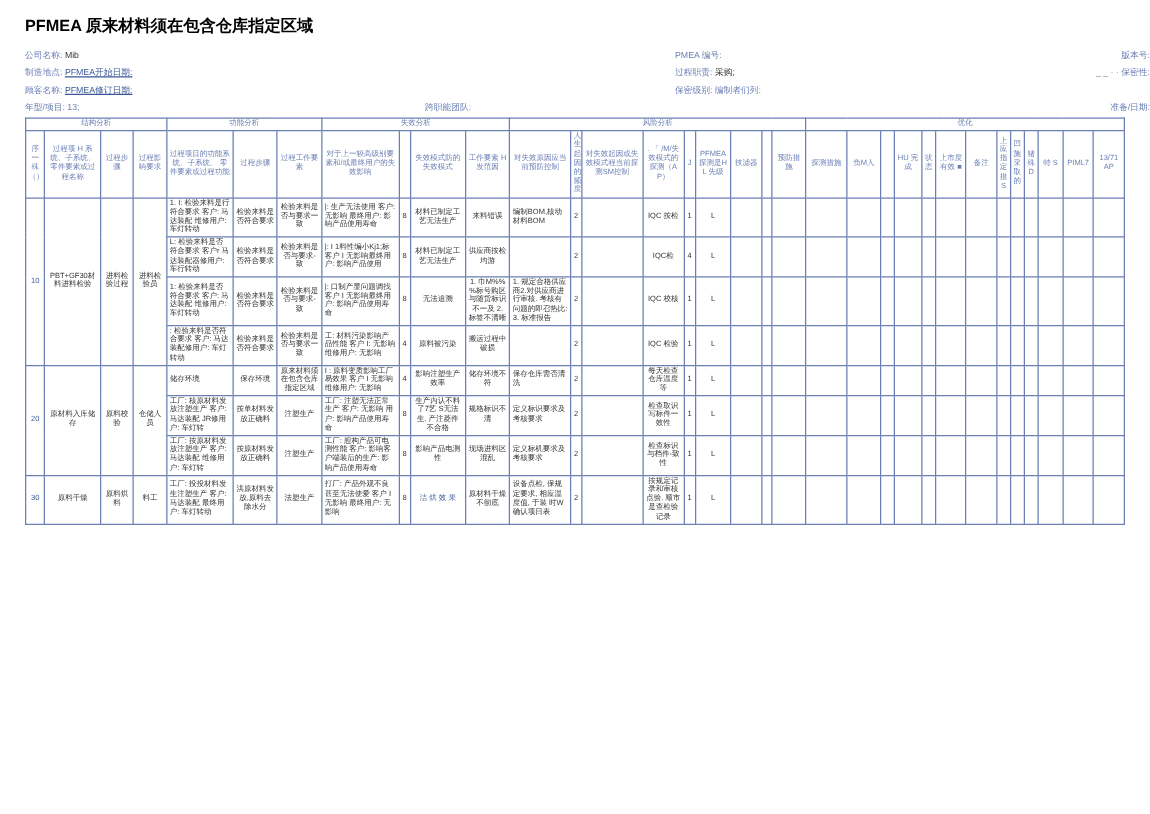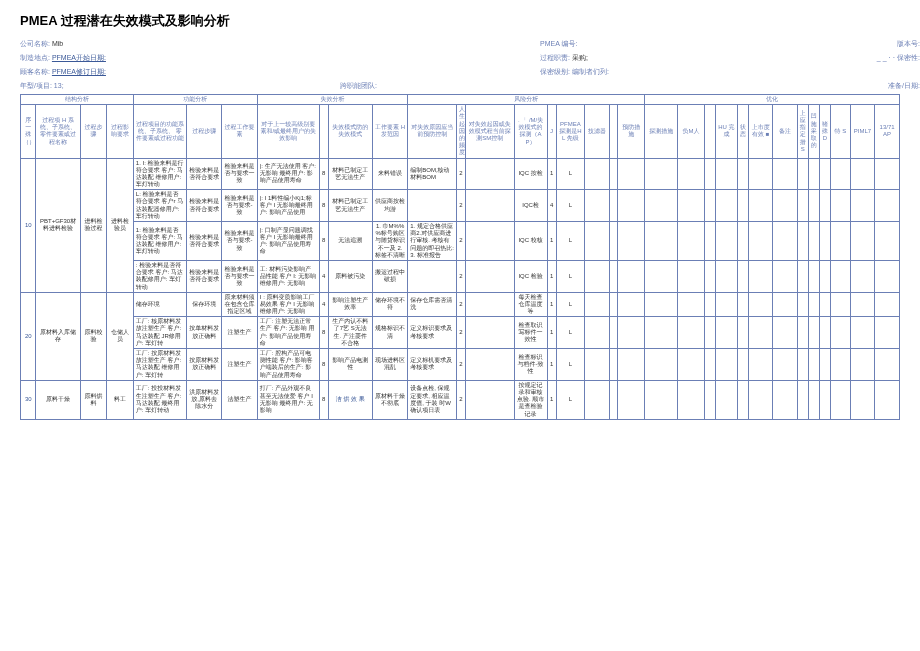--- a/index.html
+++ b/index.html
@@ -15,21 +15,21 @@
 th,td{border:1px solid #6b7fb5;padding:1px 2px;font-size:6px;line-height:1.2;vertical-align:middle;text-align:center;word-break:break-all}
 th{background:#fff;color:#6b7fb5;font-weight:normal}
 .sect-head{background:#fff;color:#6b7fb5;font-size:7px}
 td{color:#333}
 .blue{color:#3b5998}
 .left{text-align:left}
 </style>
 </head>
 <body>
 <div class="page">
-<div class="title">PMEA 过程潜在失效模式及影响分析</div>
+<div class="title">PFMEA 原来材料须在包含仓库指定区域</div>
 
 <div class="header-grid">
 <span><span>公司名称:</span> <span class="hval">Mib</span></span>
 <span></span>
       <span></span>
 <span>PMEA 编号:</span>
 <span></span>
 <span class="right">版本号:</span>
 </div>
 <div class="header-grid">

